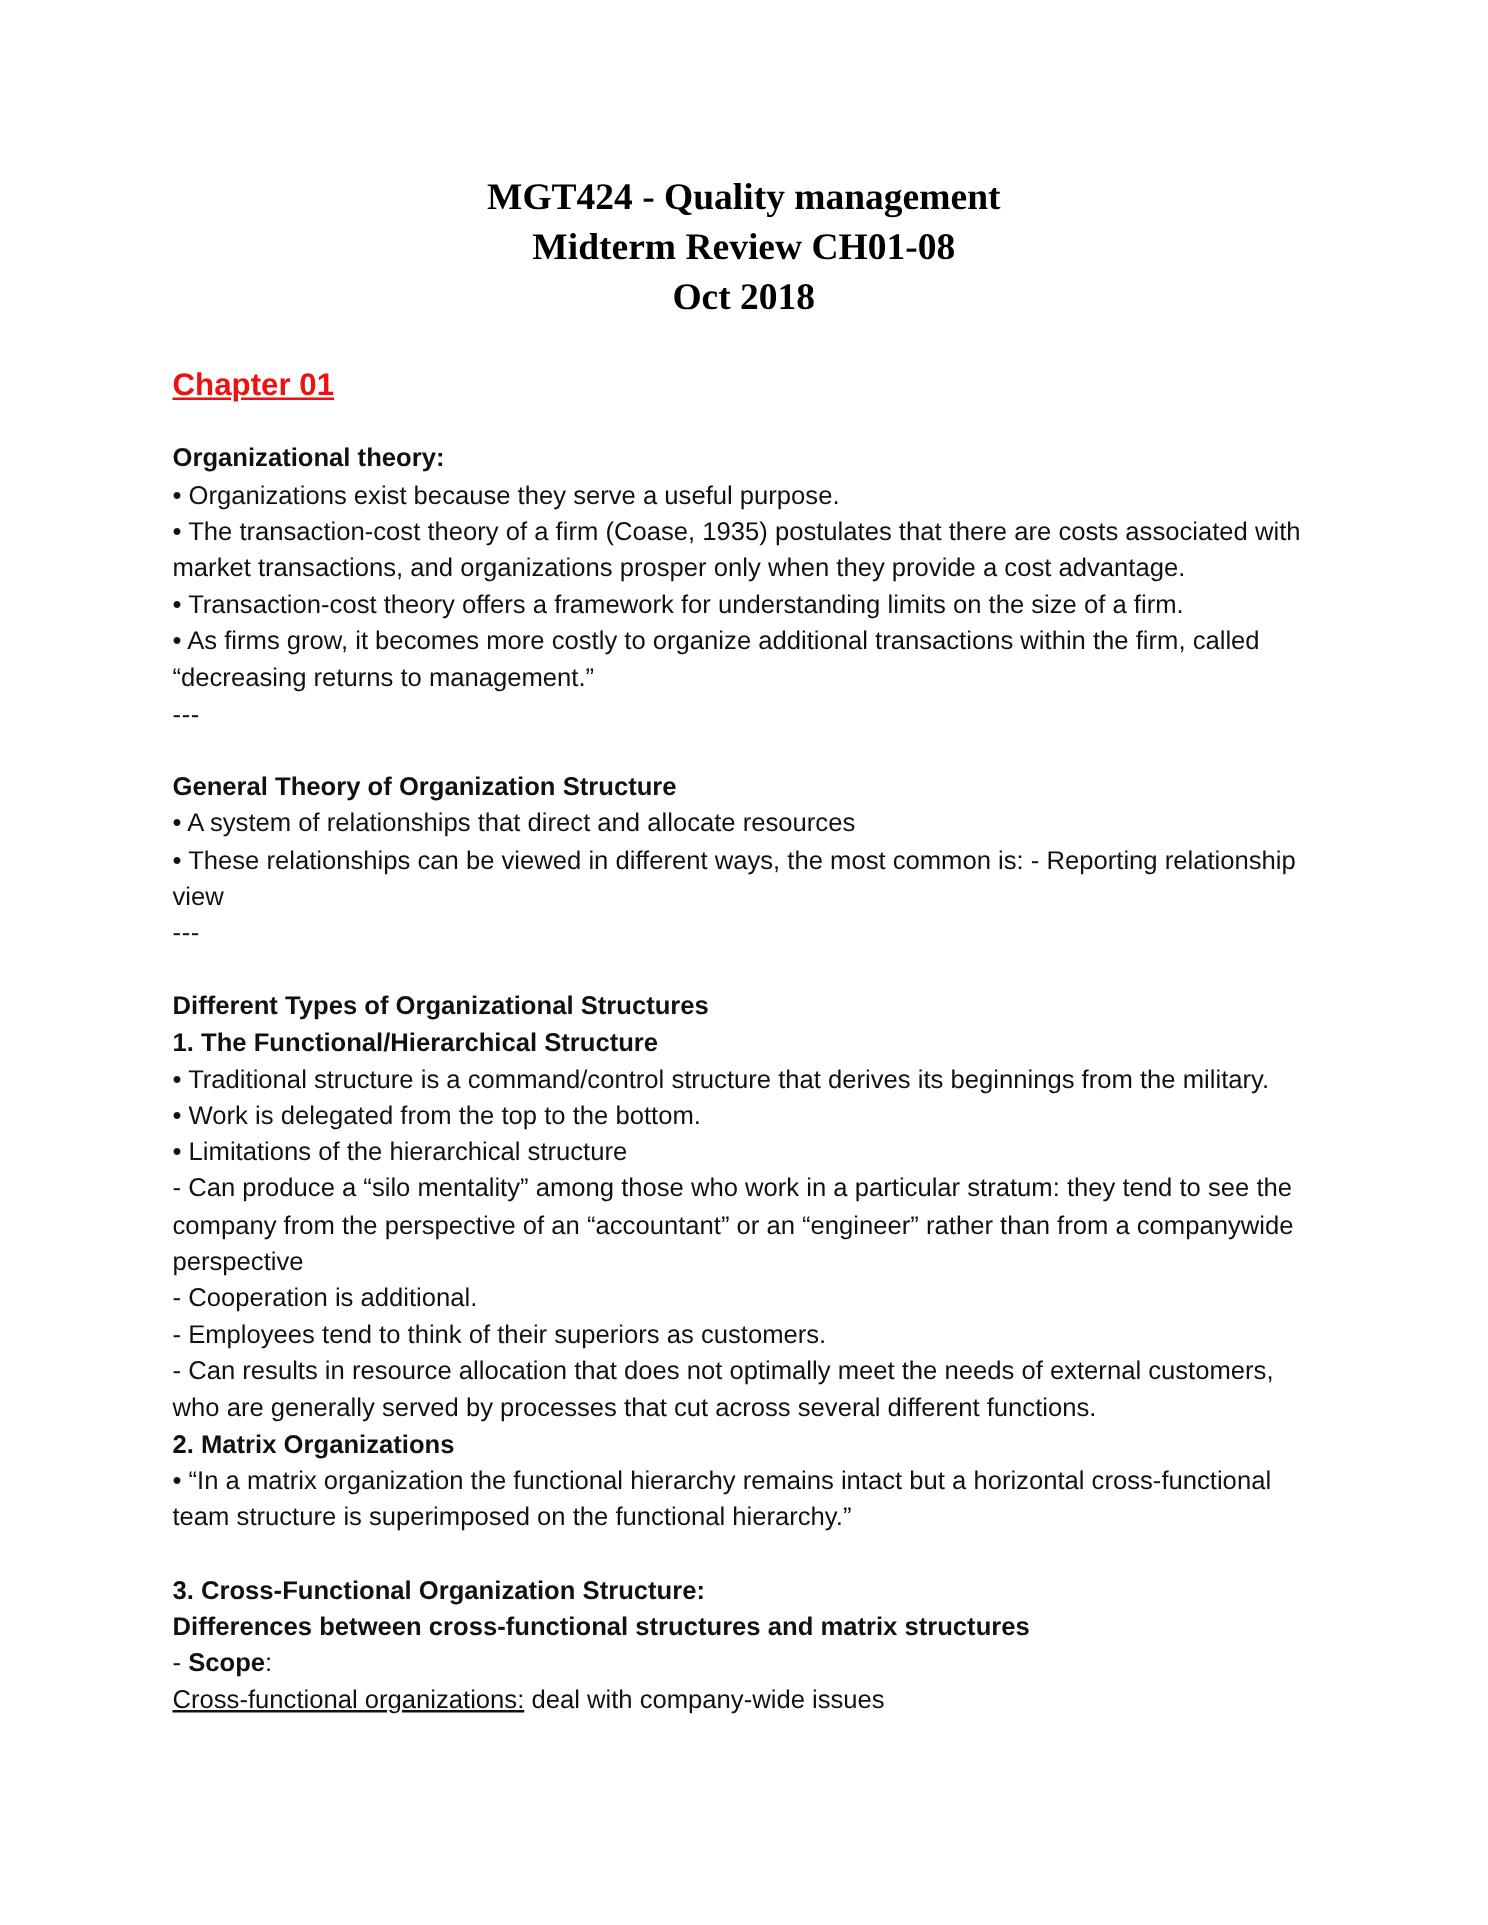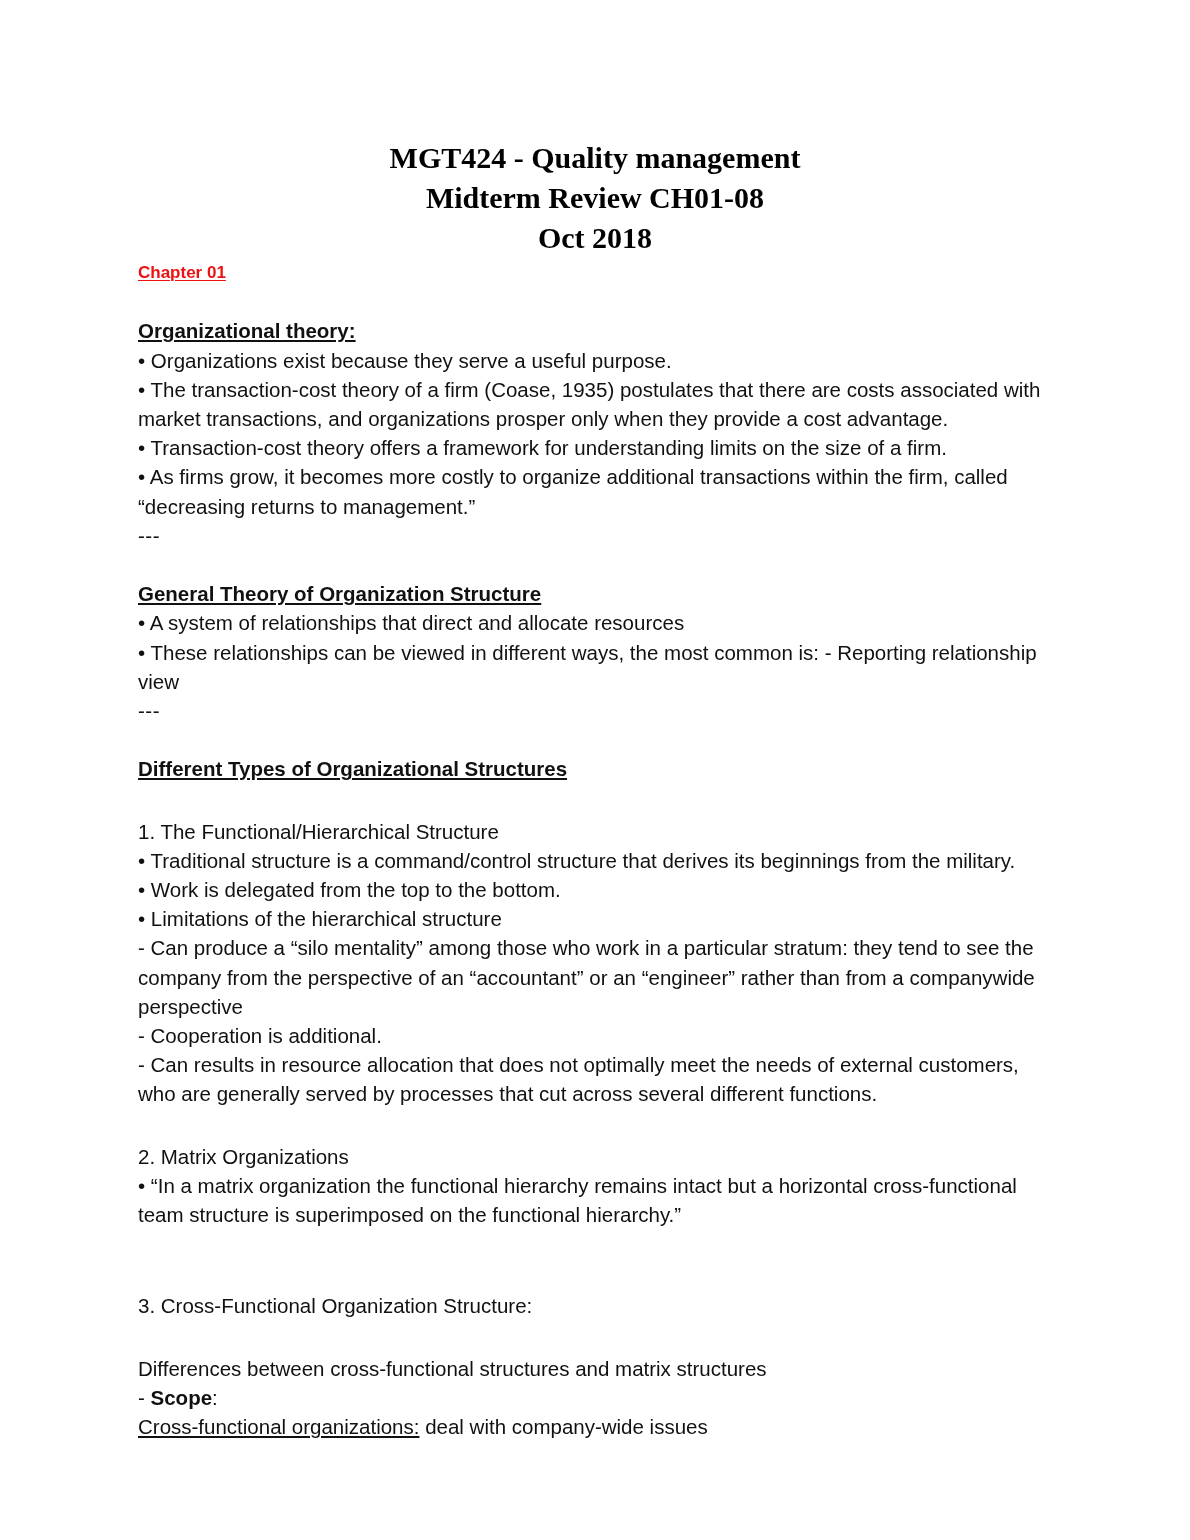--- a/index.html
+++ b/index.html
@@ -43,43 +43,42 @@
   .body-col {
     position: relative;
     margin: 0 auto 0 138px;
     width: 908px;
     font-size: 20.5px;
     line-height: 29.2px;
     color: #111111;
   }
 
   .chapter-label {
+    margin-top: 36px;
     font-weight: bold;
-    font-size: 17px;
+    font-size: 25px;
     line-height: 29.2px;
     color: #ee1111;
   }
   .chapter-label .u { text-decoration: underline; text-underline-offset: 2px; }
 
   .blank { height: 29.2px; }
 
   .line {
     display: block;
     white-space: normal;
   }
   .para { display: block; }
 
   .hd-u {
     font-weight: bold;
-    text-decoration: underline;
     text-underline-offset: 2px;
   }
   .hd-b {
-    font-weight: normal;
-    margin-top: 33px;
+    font-weight: bold;
   }
   .u {
     text-decoration: underline;
     text-underline-offset: 2px;
   }
   .b { font-weight: bold; margin-top: 47px; }
   .sep { letter-spacing: 0.5px; }
 </style>
 </head>
 <body>
@@ -116,20 +115,21 @@
 
     <div class="blank"></div>
 
     <div class="line hd-u">Different Types of Organizational Structures</div>
     <div class="line hd-b">1. The Functional/Hierarchical Structure</div>
     <div class="para">• Traditional structure is a command/control structure that derives its beginnings from the military.</div>
     <div class="para">• Work is delegated from the top to the bottom.</div>
     <div class="para">• Limitations of the hierarchical structure</div>
     <div class="para">- Can produce a “silo mentality” among those who work in a particular stratum: they tend to see the company from the perspective of an “accountant” or an “engineer” rather than from a companywide perspective</div>
     <div class="para">- Cooperation is additional.</div>
+    <div class="para">- Employees tend to think of their superiors as customers.</div>
     <div class="para">- Can results in resource allocation that does not optimally meet the needs of external customers, who are generally served by processes that cut across several different functions.</div>
 
     <div class="line hd-b">2. Matrix Organizations</div>
     <div class="para">• “In a matrix organization the functional hierarchy remains intact but a horizontal cross-functional team structure is superimposed on the functional hierarchy.”</div>
 
     <div class="blank"></div>
 
     <div class="line hd-b">3. Cross-Functional Organization Structure:</div>
     <div class="line hd-b">Differences between cross-functional structures and matrix structures</div>
 

